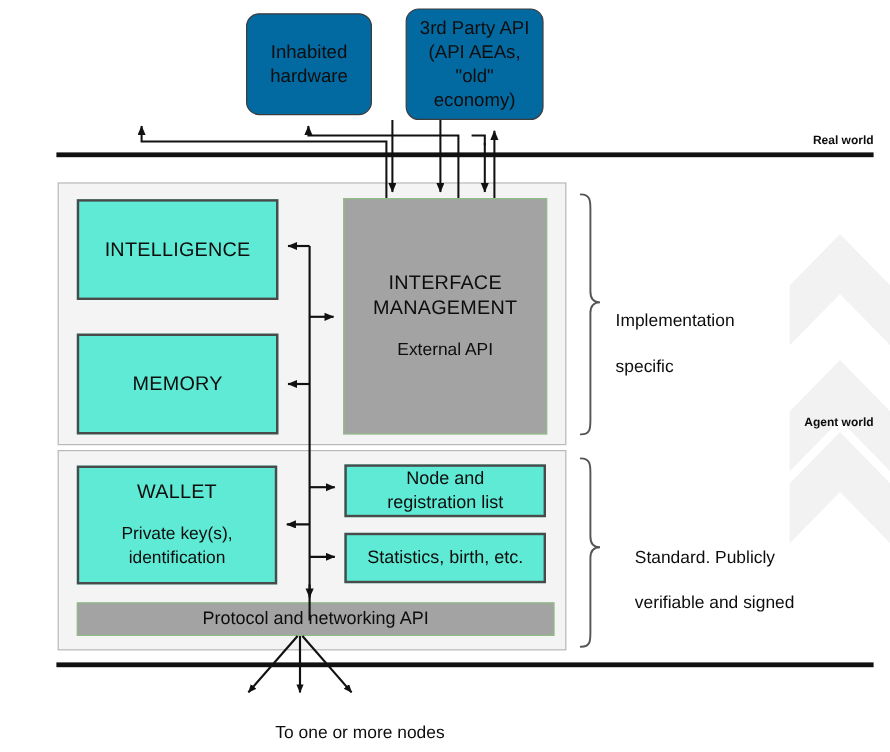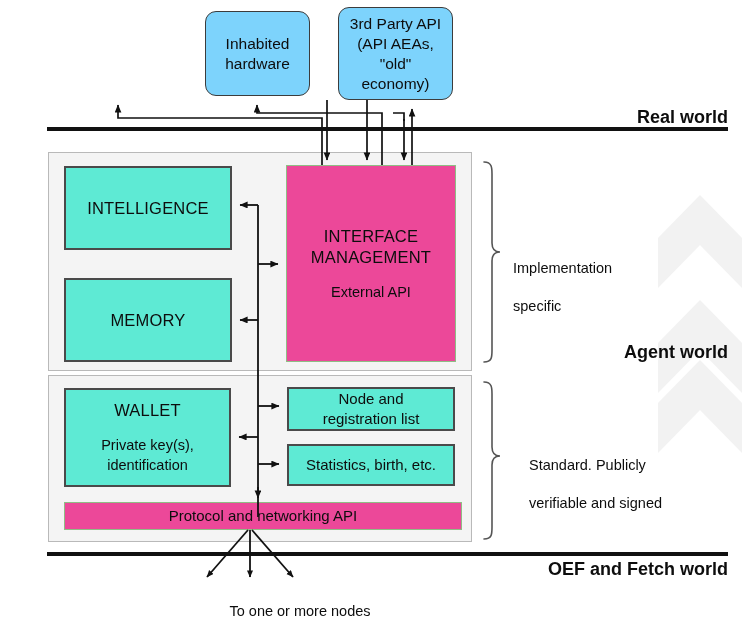--- a/index.html
+++ b/index.html
@@ -32,40 +32,40 @@
     flex-direction: column;
     align-items: center;
     justify-content: center;
     text-align: center;
     color: #0d0d0d;
   }
   
   .ext-box {
     border: 1.6px solid #3c3c3c;
     border-radius: 11px;
-    background: #7dd3fc;
+    background: #0369a1;
     font-size: 15.5px;
     line-height: 20px;
   }
   
   .panel {
     position: absolute;
     box-sizing: border-box;
     background: #f4f4f4;
     border: 1.2px solid #b9b9b9;
   }
   
   .wbox {
     border: 2px solid #4a4a4a;
     background: #5eead4;
   }
   
   .gbox {
     border: 1.6px solid #8fbd85;
-    background: #ec4899;
+    background: #a3a3a3;
   }
   .title-lg {
     font-size: 16.5px;
     line-height: 21px;
     letter-spacing: 0.2px;
   }
   .title-md {
     font-size: 15px;
     line-height: 20px;
   }
@@ -82,21 +82,21 @@
   
   .lbl {
     position: absolute;
     color: #0d0d0d;
     font-size: 14.5px;
     line-height: 19px;
     white-space: pre-line;
   }
   .lbl.bold {
     font-weight: bold;
-    font-size: 18px;
+    font-size: 10px;
   }
   .lbl.right { text-align: right; }
   .lbl.center { text-align: center; }
   
   .watermark {
     position: absolute;
     pointer-events: none;
     opacity: 1;
   }
 </style>
@@ -123,21 +123,20 @@
     <div>3rd Party API</div>
     <div>(API AEAs,</div>
     <div>"old"</div>
     <div>economy)</div>
   </div>
 
   <div class="rule" style="left:47px; top:127px; width:681px; height:3.5px;"></div>
   <div class="lbl bold right" style="left:528px; top:108px; width:200px;">Real world</div>
 
   <div class="rule" style="left:47px; top:552px; width:681px; height:3.5px;"></div>
-  <div class="lbl bold right" style="left:478px; top:560px; width:250px;">OEF and Fetch world</div>
 
   <div class="lbl bold right" style="left:538px; top:343px; width:190px;">Agent world</div>
 
   <div class="panel" style="left:48px; top:152px; width:424px; height:219px;"></div>
 
   <div class="node wbox" style="left:64px; top:166px; width:168px; height:84px;">
     <div class="title-lg">INTELLIGENCE</div>
   </div>
 
   <div class="node wbox" style="left:64px; top:278px; width:168px; height:84px;">

